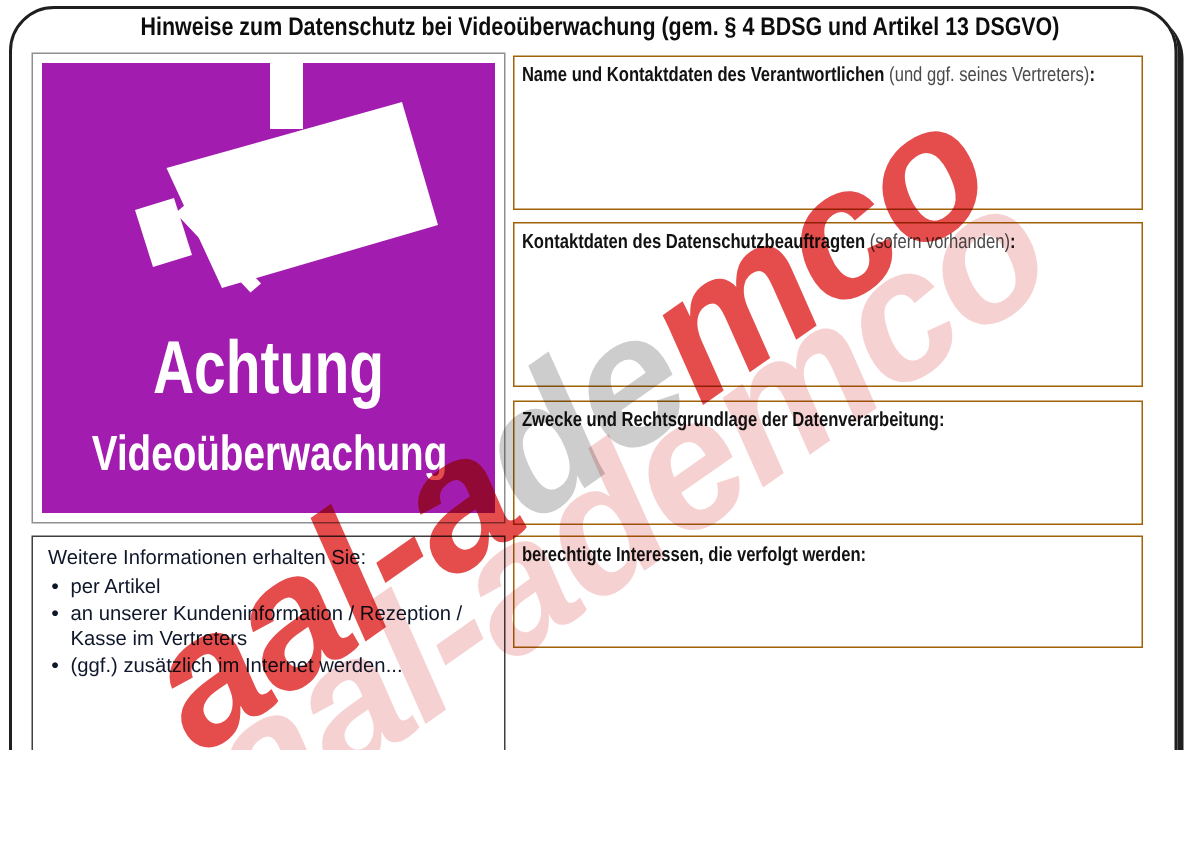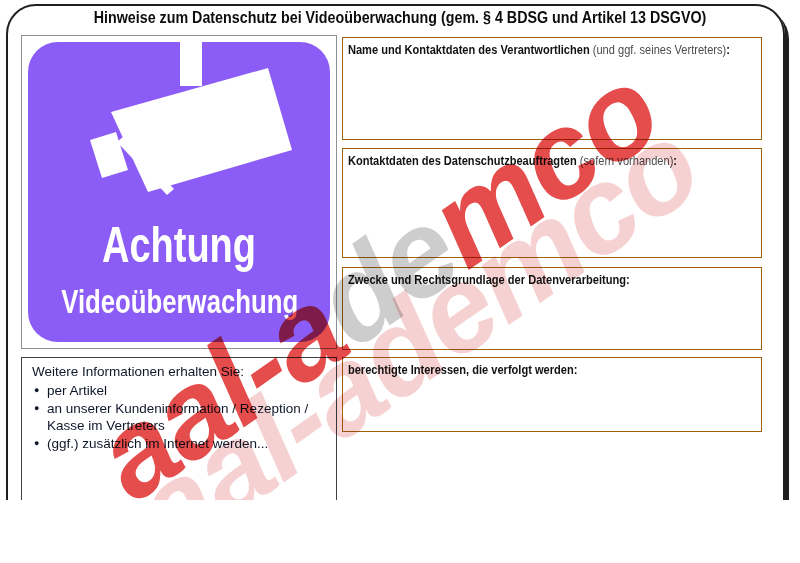--- a/index.html
+++ b/index.html
@@ -79,21 +79,21 @@
 </head>
 <body>
 
 <div class="sheet">
 
   <div class="frame"></div>
 
   <div class="title">Hinweise zum Datenschutz bei Videoüberwachung (gem. § 4 BDSG und Artikel 13 DSGVO)</div>
 
   <div class="sign-box">
-    <div class="sign-blue" style="background: #8b5cf6; border-radius: 30px;">
+    <div class="sign-blue" style="background: #a21caf;">
       <svg class="sign-icon" viewBox="0 0 302 170" aria-hidden="true">
         <rect x="152" y="0" width="22" height="44" fill="#ffffff"></rect>
         <polygon points="83,70 240,26 264,108 120,150" fill="#ffffff"></polygon>
         <polygon points="62,98 88,90 100,128 74,136" fill="#ffffff"></polygon>
         <polygon points="89,100 96,94 146,147 139,153" fill="#ffffff"></polygon>
       </svg>
       <div class="sign-line1">Achtung</div>
       <div class="sign-line2">Videoüberwachung</div>
     </div>
   </div>

